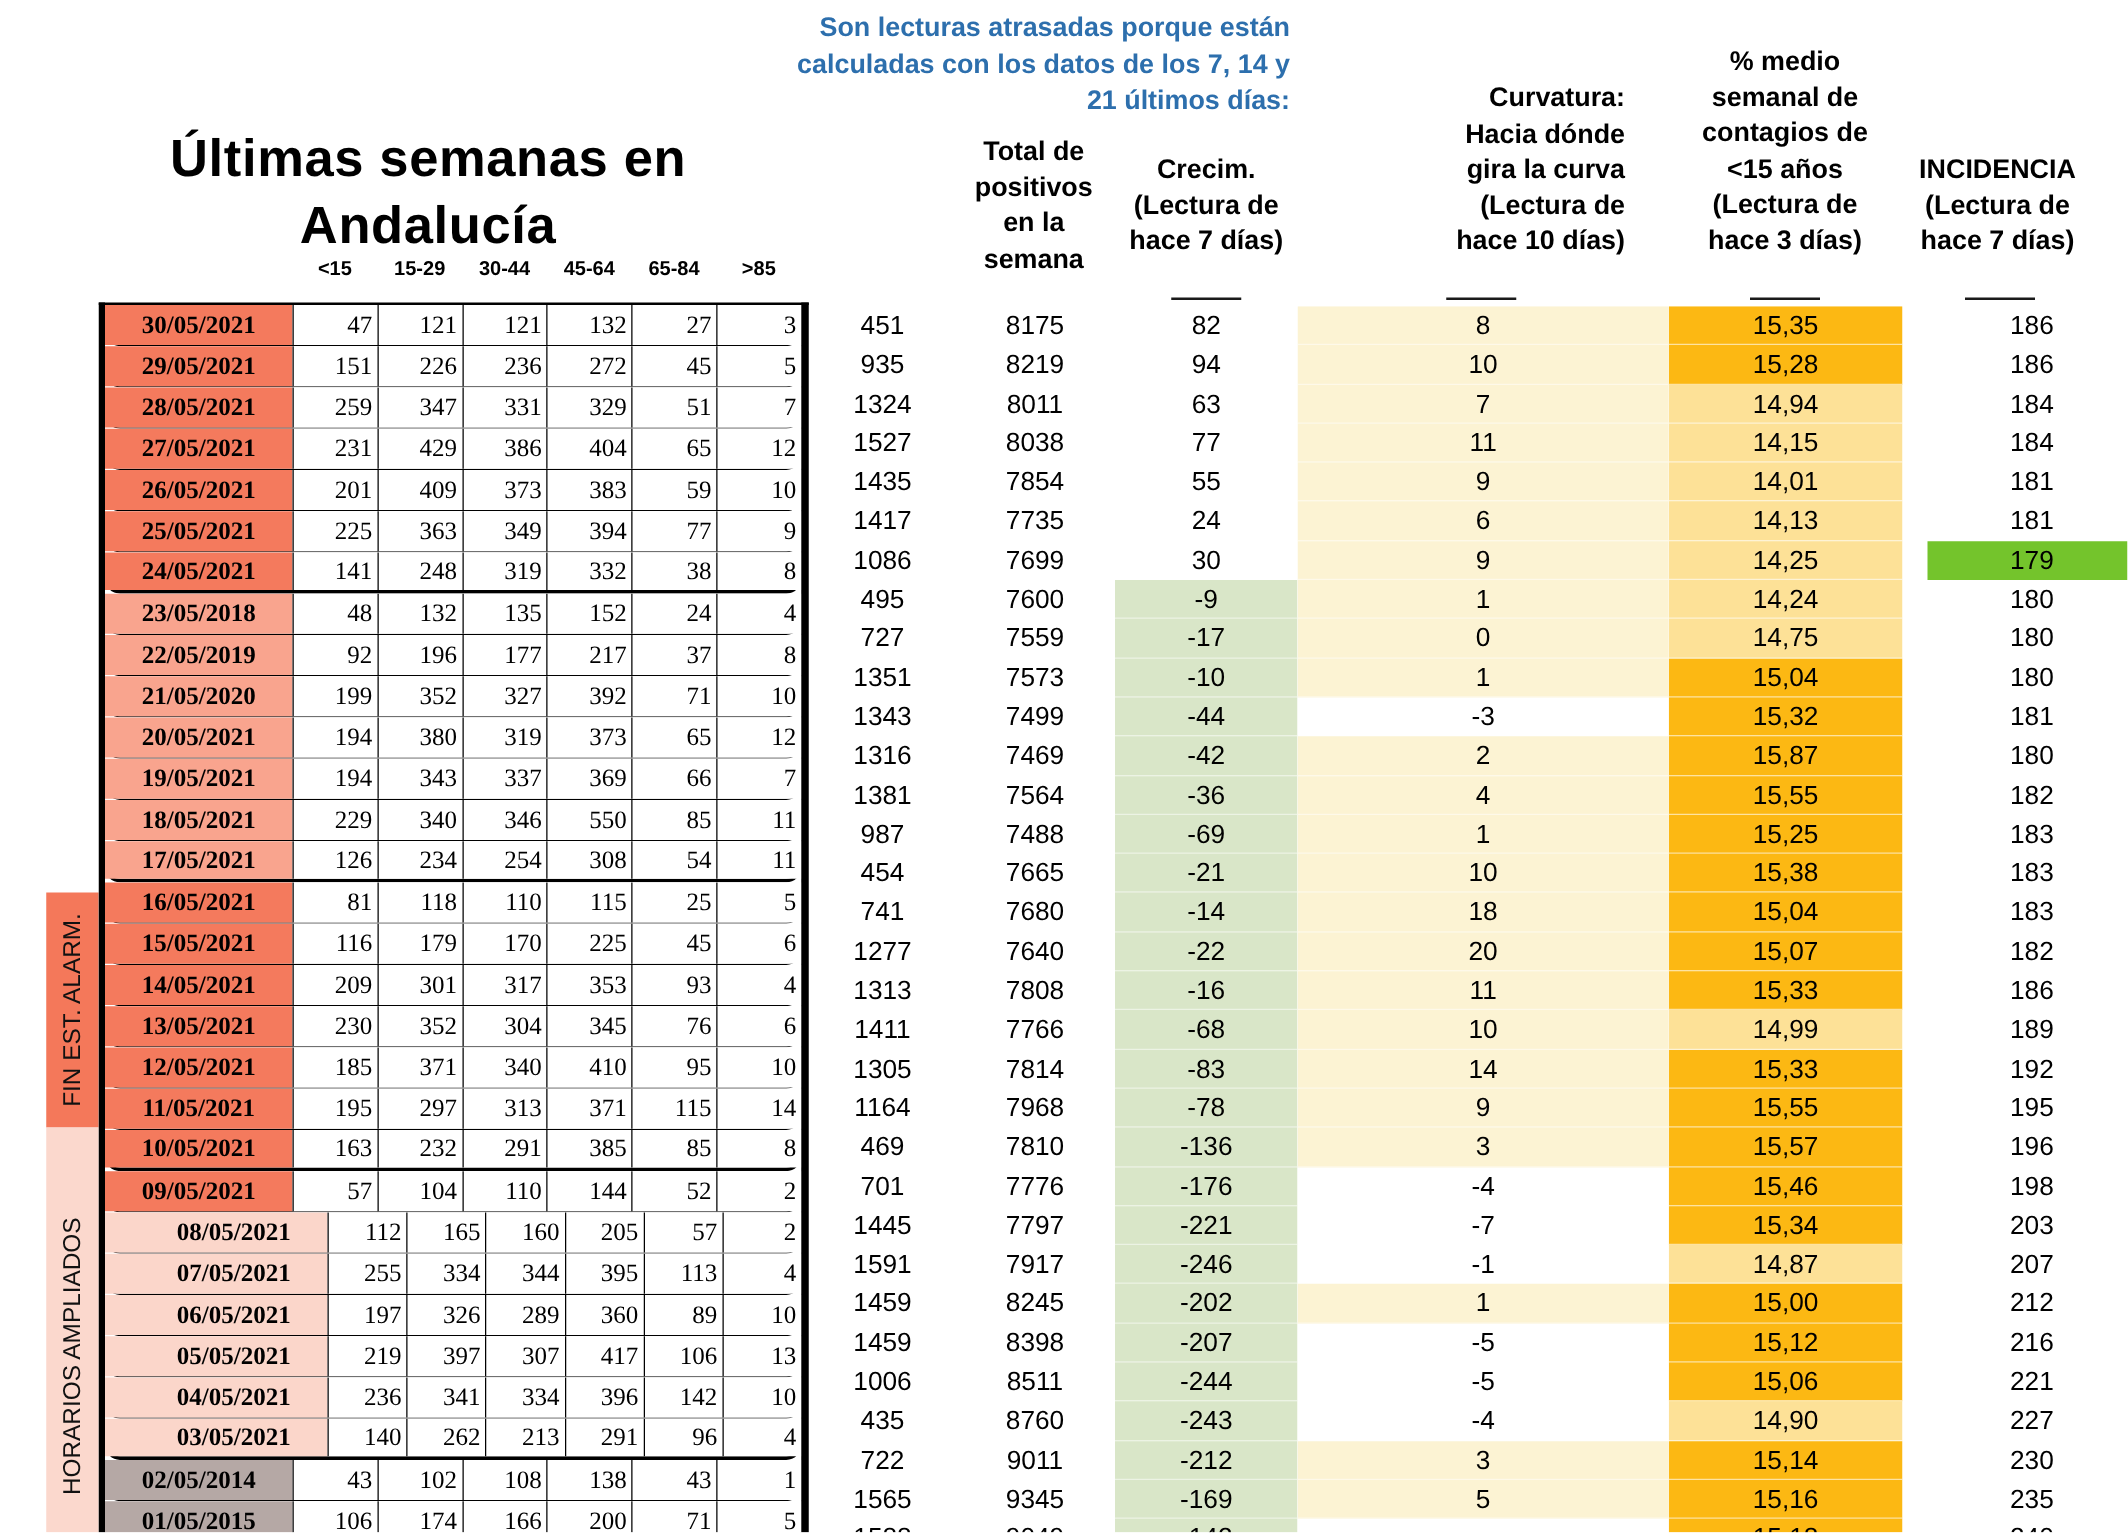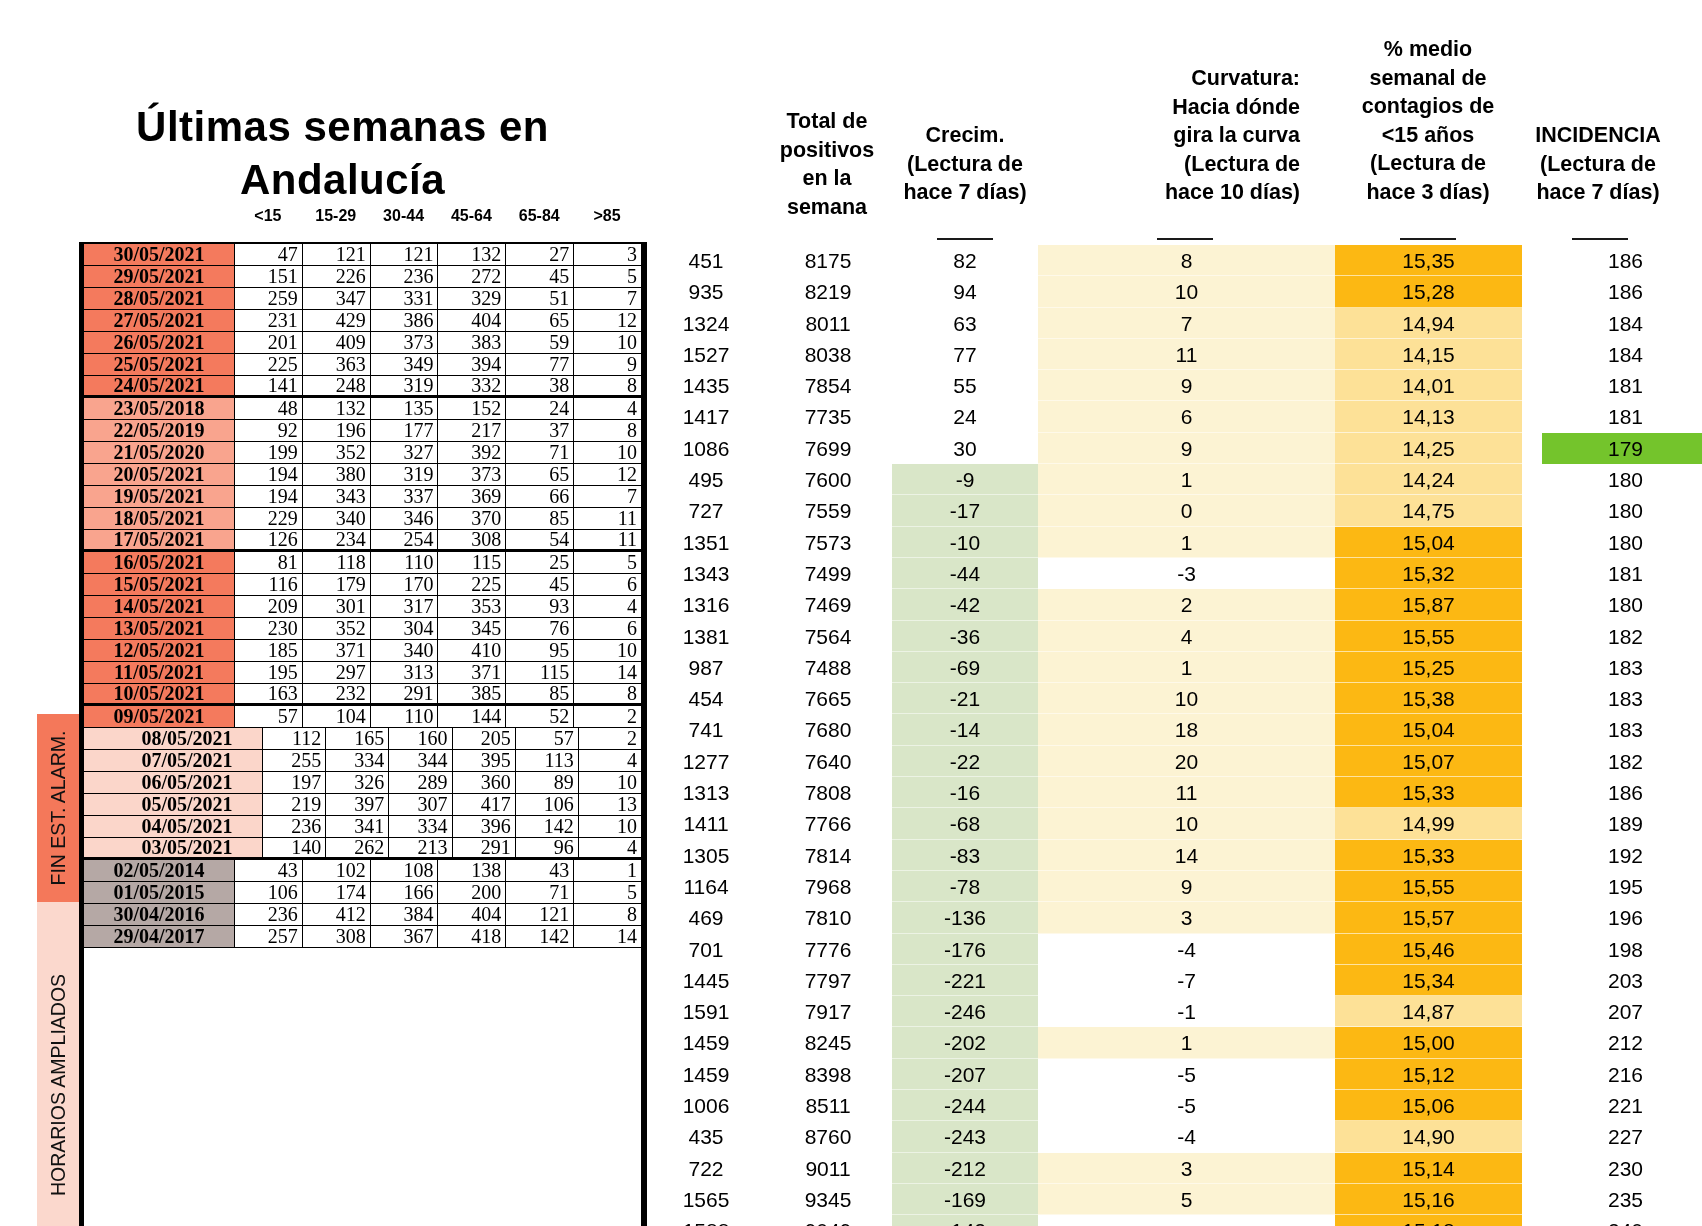--- a/index.html
+++ b/index.html
@@ -27,21 +27,21 @@
   #band-orange{top:714px;height:188px;background:#f4785a;}
   #band-pink{top:902px;height:324px;background:#fbd8cd;}
   .vtext{position:absolute;transform:rotate(-90deg);font-size:19.5px;line-height:24px;
          white-space:nowrap;text-align:center;color:#111;}
   #vt-alarm{left:-36px;top:796px;width:188px;height:24px;}
   #vt-horarios{left:-102px;top:1073px;width:320px;height:24px;}
   
   .dtable{position:absolute;left:79px;top:242px;width:568px;height:984px;box-sizing:border-box;
           border-left:5px solid #000;border-right:6px solid #000;border-top:2px solid #000;
           overflow:hidden;background:#fff;}
-  .trow{display:flex;height:22px;box-sizing:border-box;border-bottom:1.6px solid #000;}
+  .trow{display:flex;height:33px;box-sizing:border-box;border-bottom:1.6px solid #000;border-radius:12px;}
   .trow.wk{border-bottom:3.2px solid #000;}
   .dcell{width:150px;display:flex;align-items:center;justify-content:center;
          font-family:"Liberation Serif",serif;font-weight:bold;font-size:20px;}
   .acell{flex:1;box-sizing:border-box;border-left:1.6px solid #000;display:flex;align-items:center;
          justify-content:flex-end;padding-right:4px;font-family:"Liberation Serif",serif;
          font-size:20px;background:#fff;}
   .sh-a{background:#f47a5d;}
   .sh-b{background:#f9a48e;}
   .sh-c{background:#fbd6ca;padding-left:28px;}
   .sh-d{background:#b5a8a5;}
@@ -58,20 +58,23 @@
   .bg-cream{background:#fcf3d3;box-shadow:inset 0 -1px 0 rgba(255,255,255,.5);}
   .bg-amber{background:#fcb813;box-shadow:inset 0 -1px 0 rgba(255,255,255,.6);}
   .bg-amber-light{background:#fde197;box-shadow:inset 0 -1px 0 rgba(255,255,255,.6);}
   .bg-lime{background:#74c42c;}
 </style>
 </head>
 <body>
 
 <div class="screen">
 
+  <div class="note">Son lecturas atrasadas porque están
+calculadas con los datos de los 7, 14 y
+21 últimos días:</div>
   <div class="title">Últimas semanas en
 Andalucía</div>
 
   <div class="colhead" id="h-total">Total de
 positivos
 en la
 semana</div>
   <div class="colhead" id="h-crecim">Crecim.
 (Lectura de
 hace 7 días)</div>
@@ -217,21 +220,21 @@
           <div class="acell">337</div>
           <div class="acell">369</div>
           <div class="acell">66</div>
           <div class="acell">7</div>
         </div>
         <div class="trow">
           <div class="dcell sh-b">18/05/2021</div>
           <div class="acell">229</div>
           <div class="acell">340</div>
           <div class="acell">346</div>
-          <div class="acell">370</div>
+          <div class="acell">550</div>
           <div class="acell">85</div>
           <div class="acell">11</div>
         </div>
         <div class="trow wk">
           <div class="dcell sh-b">17/05/2021</div>
           <div class="acell">126</div>
           <div class="acell">234</div>
           <div class="acell">254</div>
           <div class="acell">308</div>
           <div class="acell">54</div>

